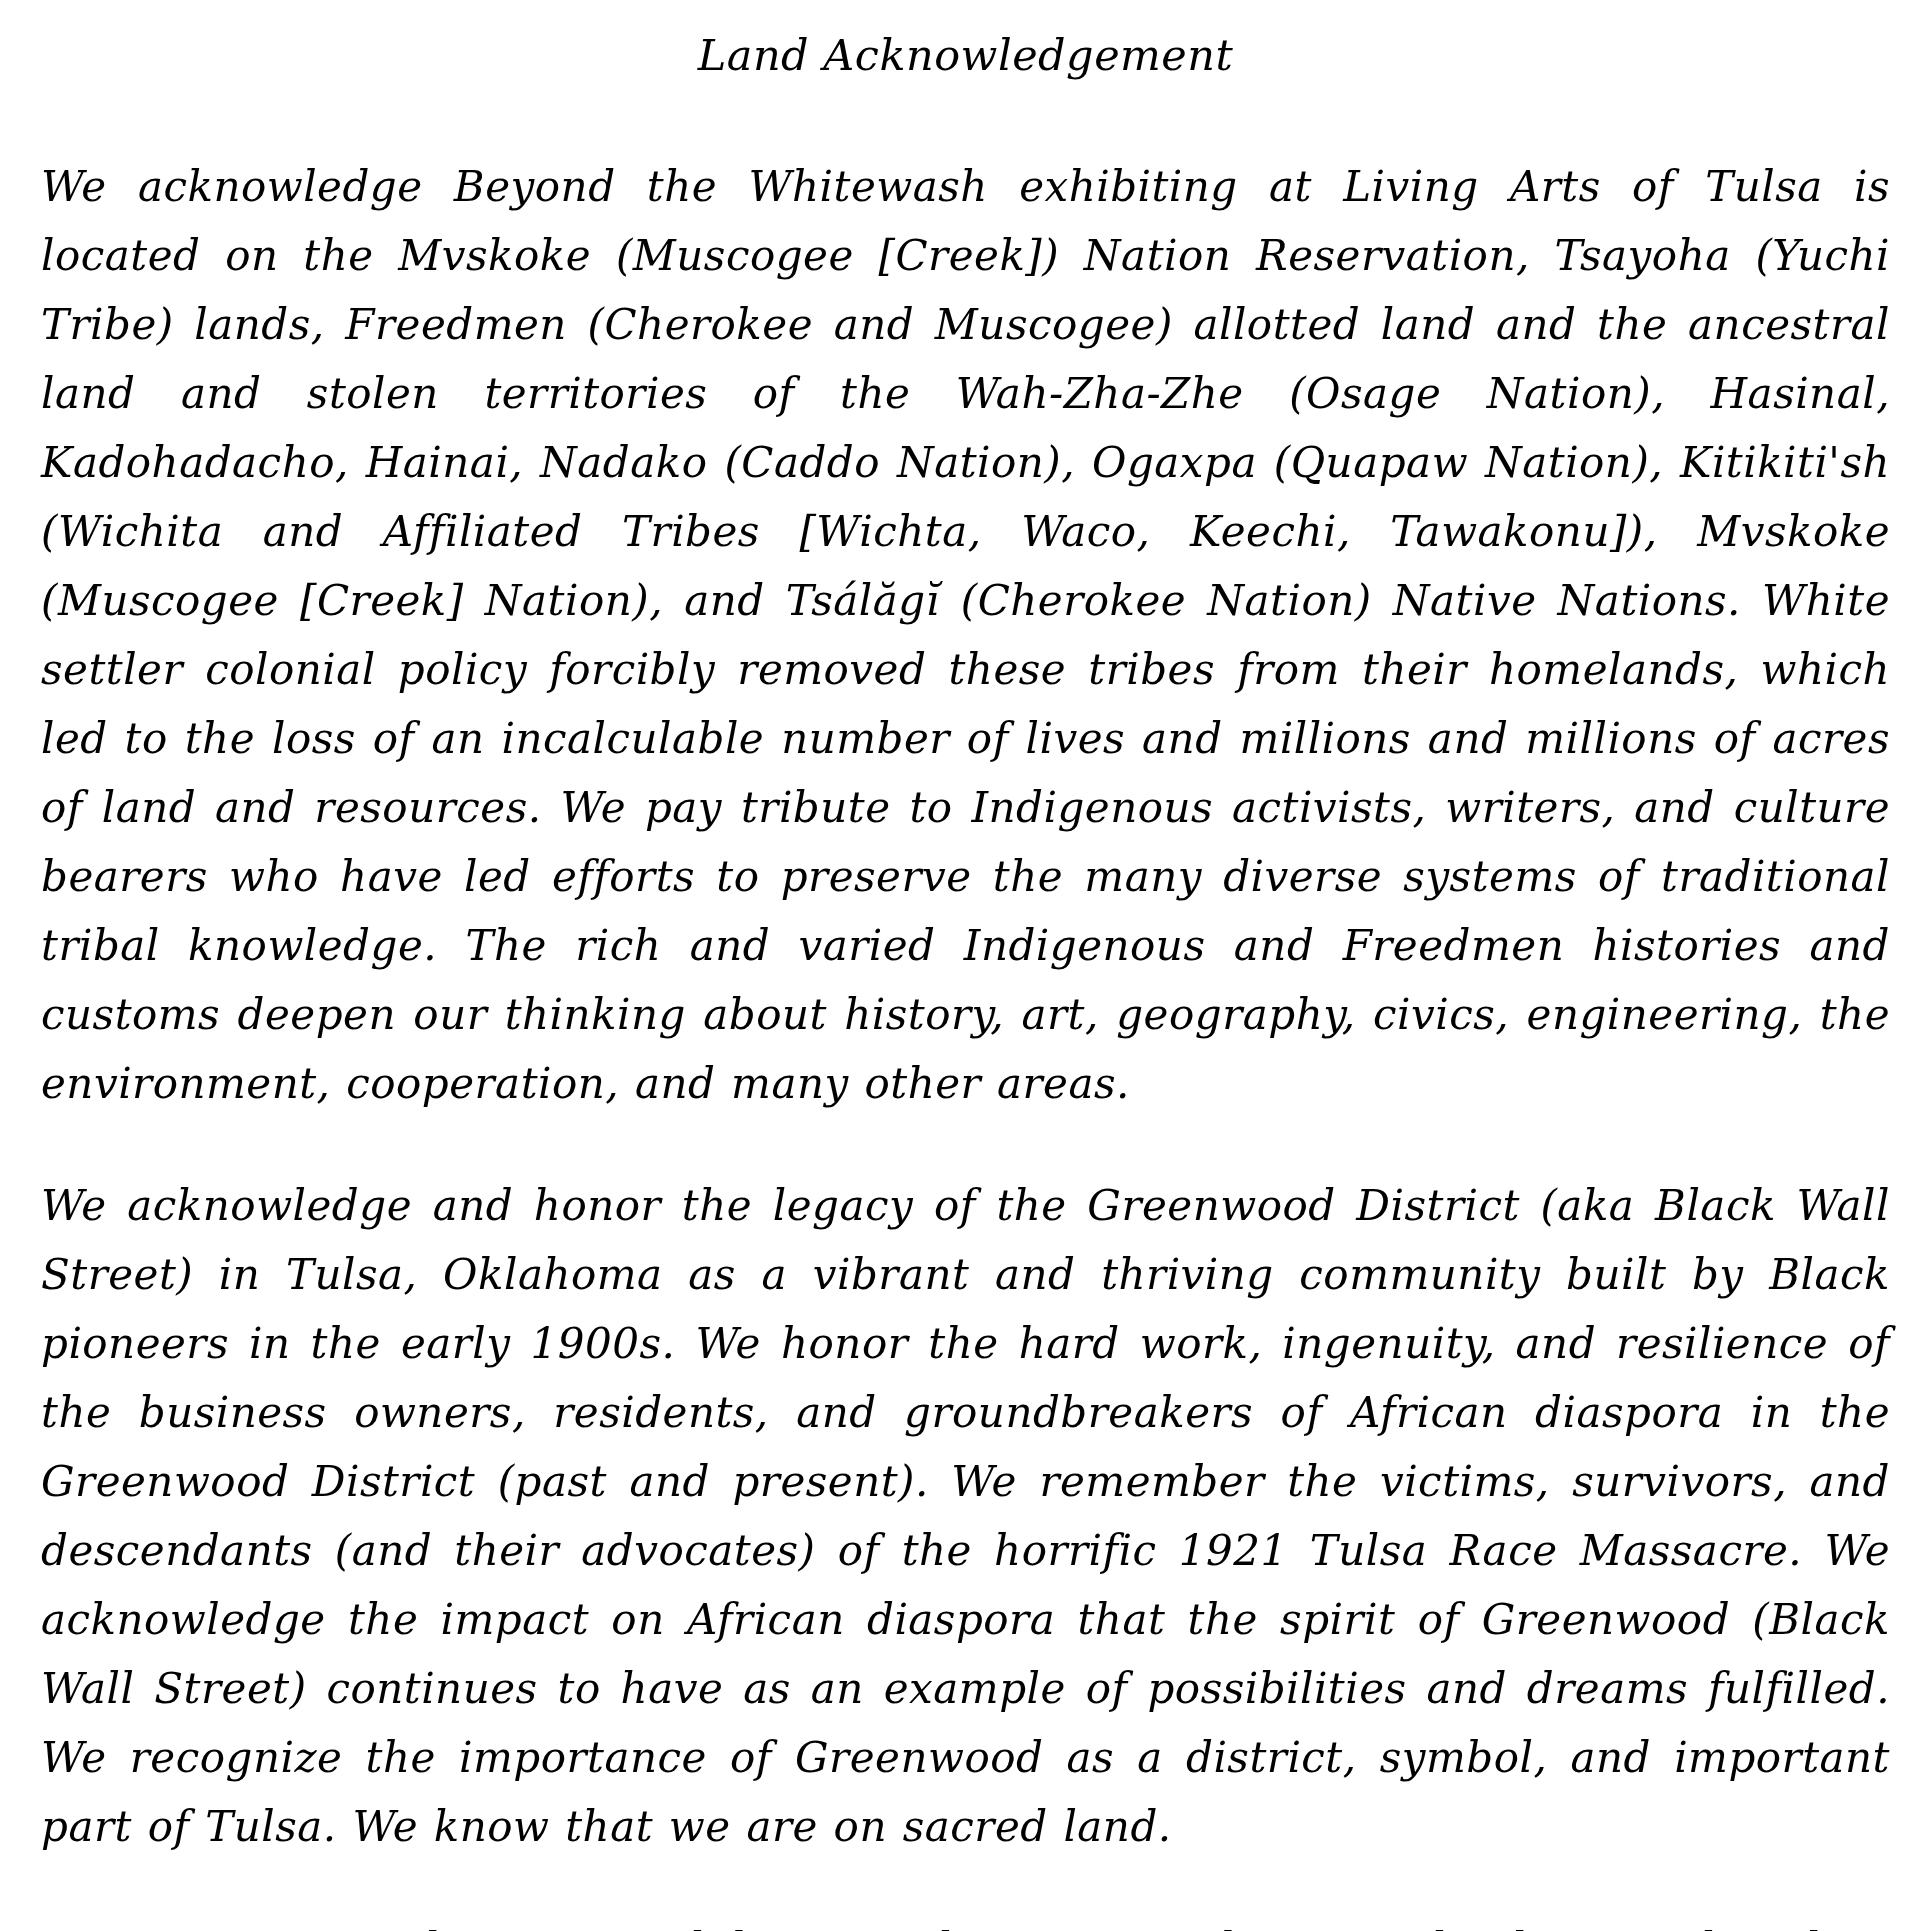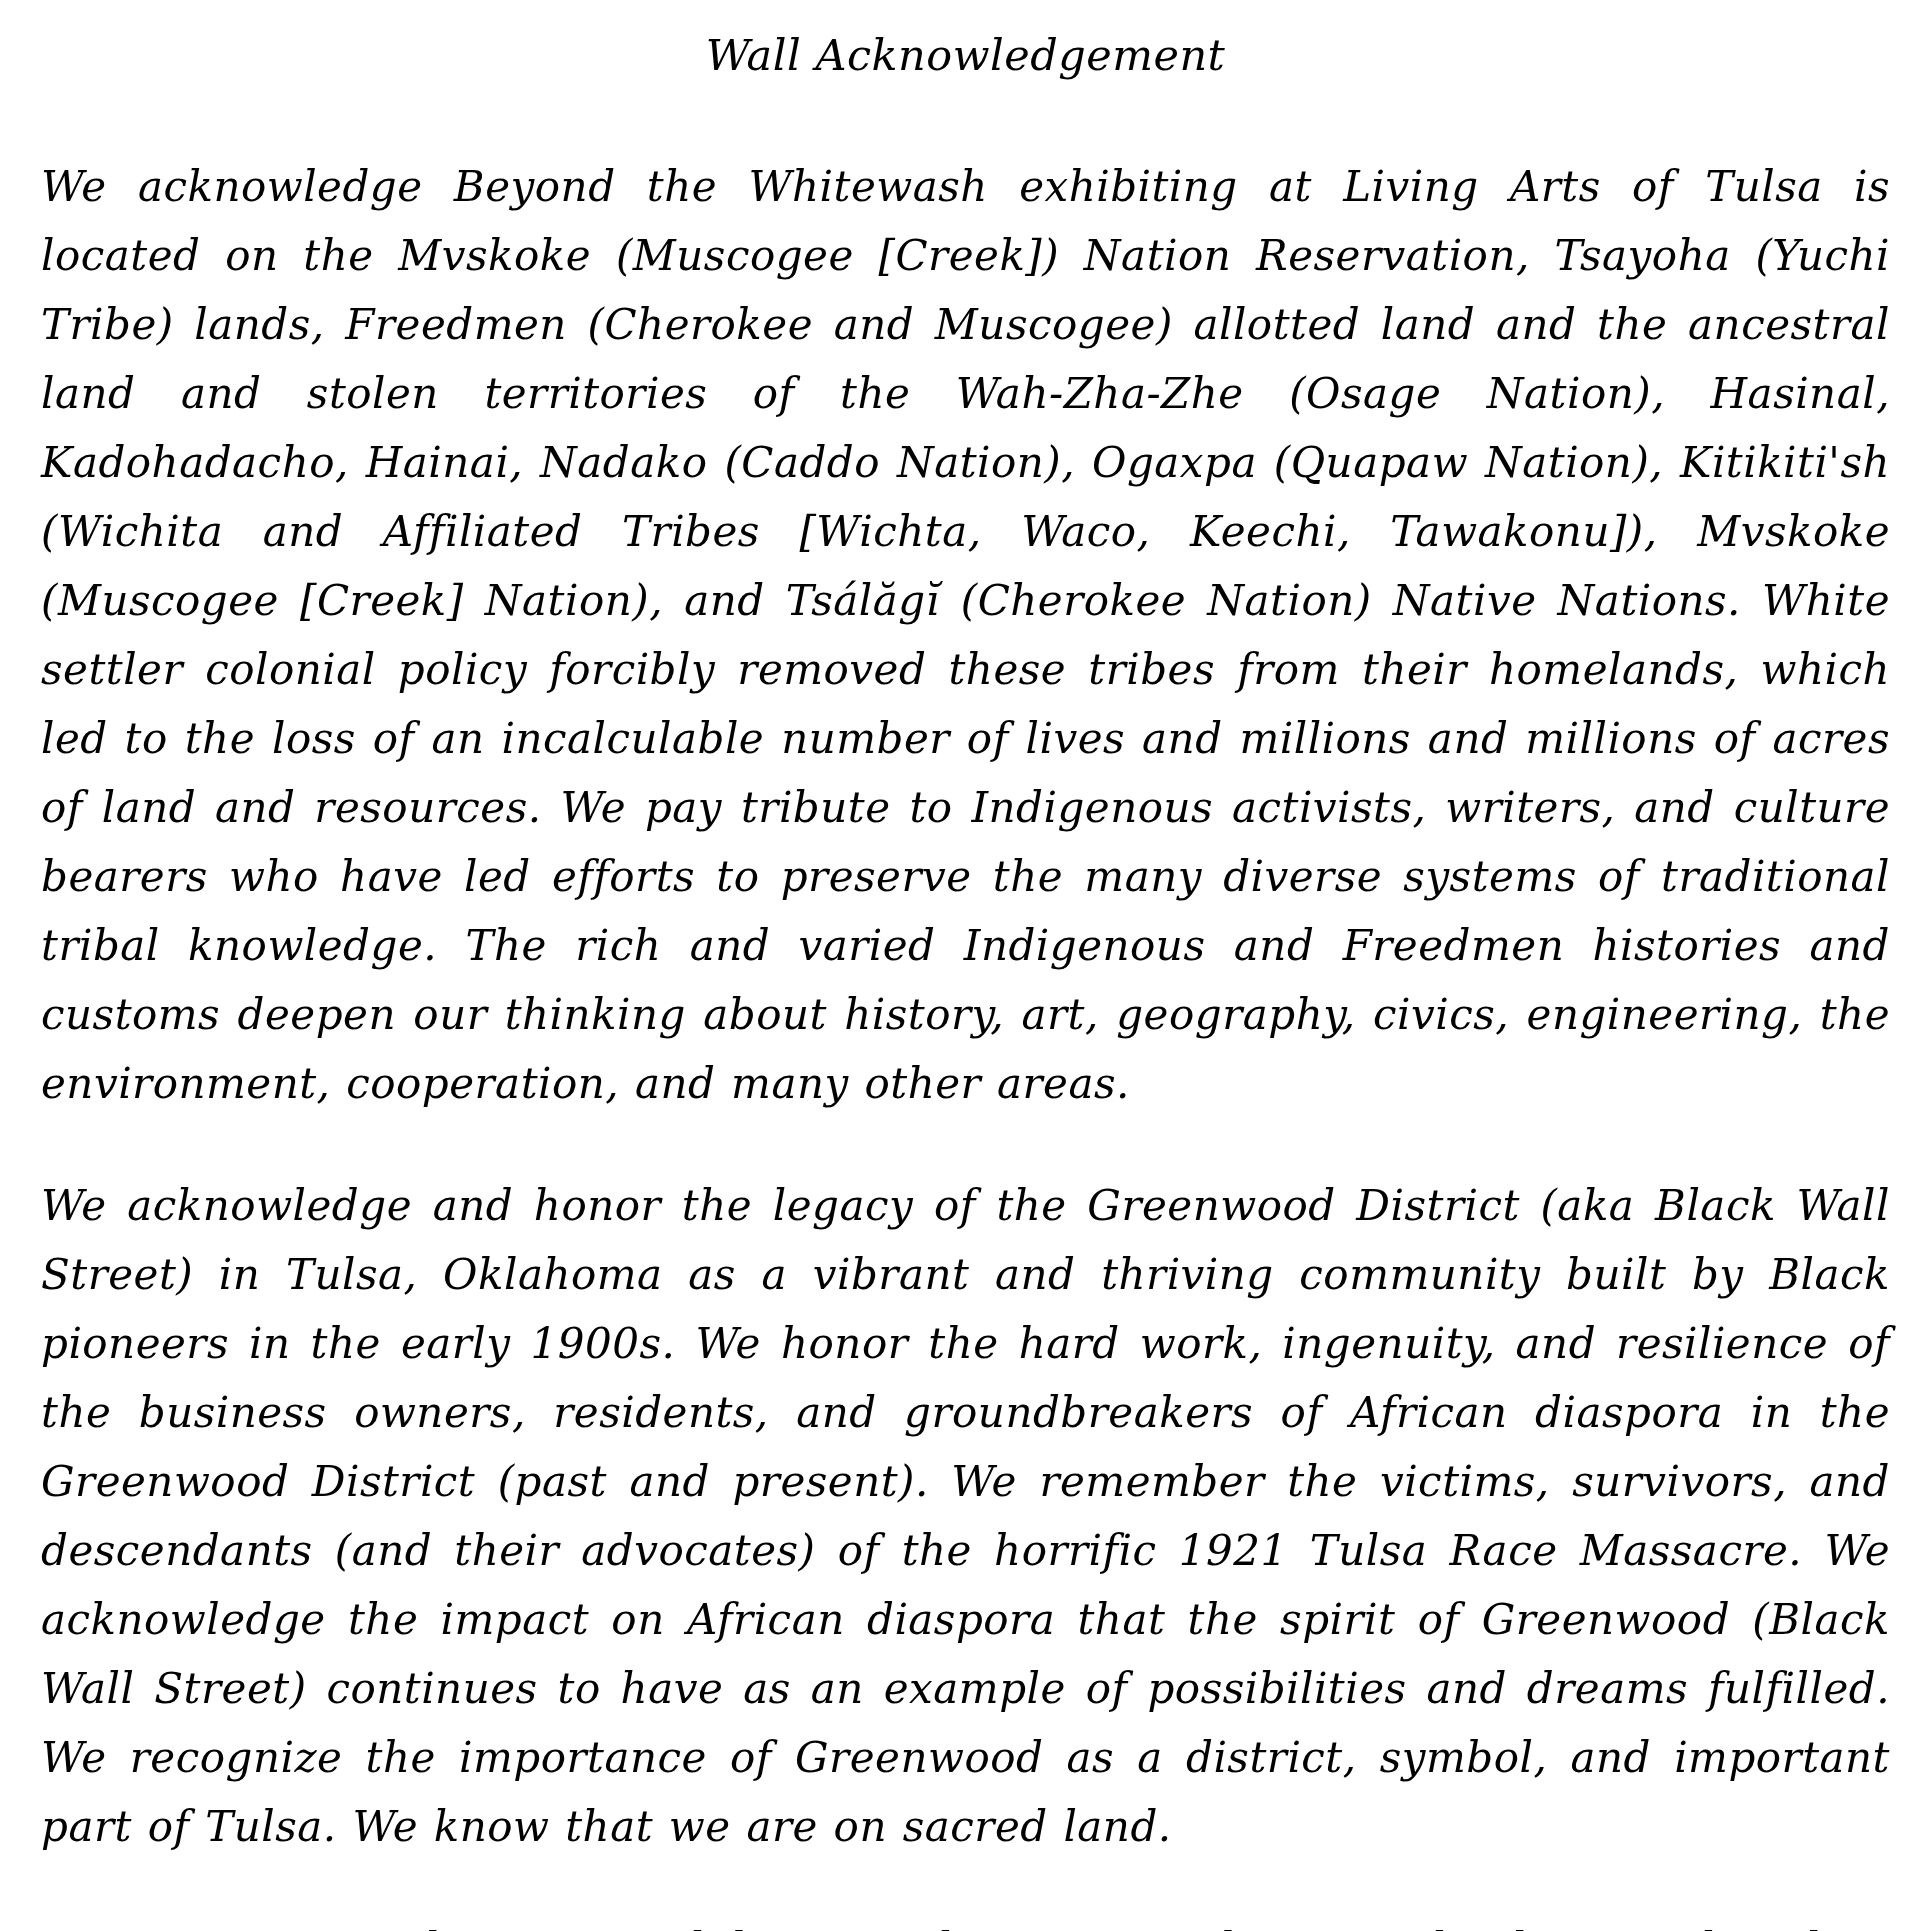--- a/index.html
+++ b/index.html
@@ -38,18 +38,18 @@
     word-spacing: 1.9px;
   }
   .para:last-child {
     margin-bottom: 0;
   }
 </style>
 </head>
 <body>
 
 <div class="doc">
-  <h1 class="title">Wall Acknowledgement</h1>
+  <h1 class="title">Land Acknowledgement</h1>
   <p class="para">We acknowledge Beyond the Whitewash exhibiting at Living Arts of Tulsa is located on the Mvskoke (Muscogee [Creek]) Nation Reservation, Tsayoha (Yuchi Tribe) lands, Freedmen (Cherokee and Muscogee) allotted land and the ancestral land and stolen territories of the Wah-Zha-Zhe (Osage Nation), Hasinal, Kadohadacho, Hainai, Nadako (Caddo Nation), Ogaxpa (Quapaw Nation), Kitikiti'sh (Wichita and Affiliated Tribes [Wichta, Waco, Keechi, Tawakonu]), Mvskoke (Muscogee [Creek] Nation), and Tsálăgĭ (Cherokee Nation) Native Nations. White settler colonial policy forcibly removed these tribes from their homelands, which led to the loss of an incalculable number of lives and millions and millions of acres of land and resources. We pay tribute to Indigenous activists, writers, and culture bearers who have led efforts to preserve the many diverse systems of traditional tribal knowledge. The rich and varied Indigenous and Freedmen histories and customs deepen our thinking about history, art, geography, civics, engineering, the environment, cooperation, and many other areas.</p>
   <p class="para">We acknowledge and honor the legacy of the Greenwood District (aka Black Wall Street) in Tulsa, Oklahoma as a vibrant and thriving community built by Black pioneers in the early 1900s. We honor the hard work, ingenuity, and resilience of the business owners, residents, and groundbreakers of African diaspora in the Greenwood District (past and present). We remember the victims, survivors, and descendants (and their advocates) of the horrific 1921 Tulsa Race Massacre. We acknowledge the impact on African diaspora that the spirit of Greenwood (Black Wall Street) continues to have as an example of possibilities and dreams fulfilled. We recognize the importance of Greenwood as a district, symbol, and important part of Tulsa. We know that we are on sacred land.</p>
   <p class="para">Let us assume the responsibility to educate ourselves on the long and violent legacy of colonization of the United States. Looking beyond the whitewash of our nation's history, we will no longer overlook how this land was occupied, the effects of colonization, and the historical and ongoing injustices impacting Black and Indigenous peoples today.</p>
 </div>
 
 
 </body></html>

